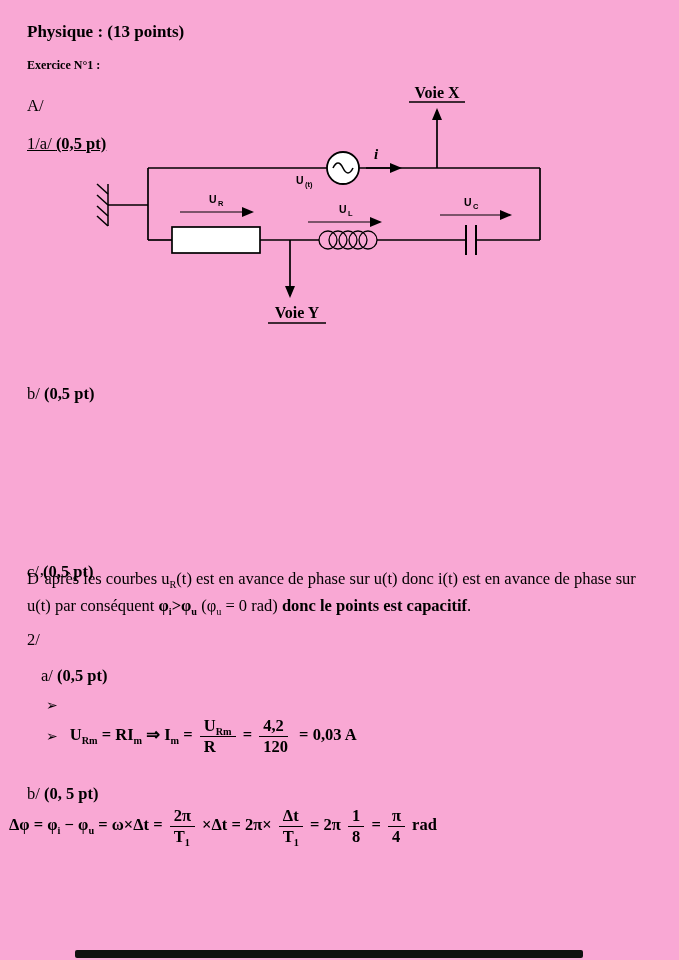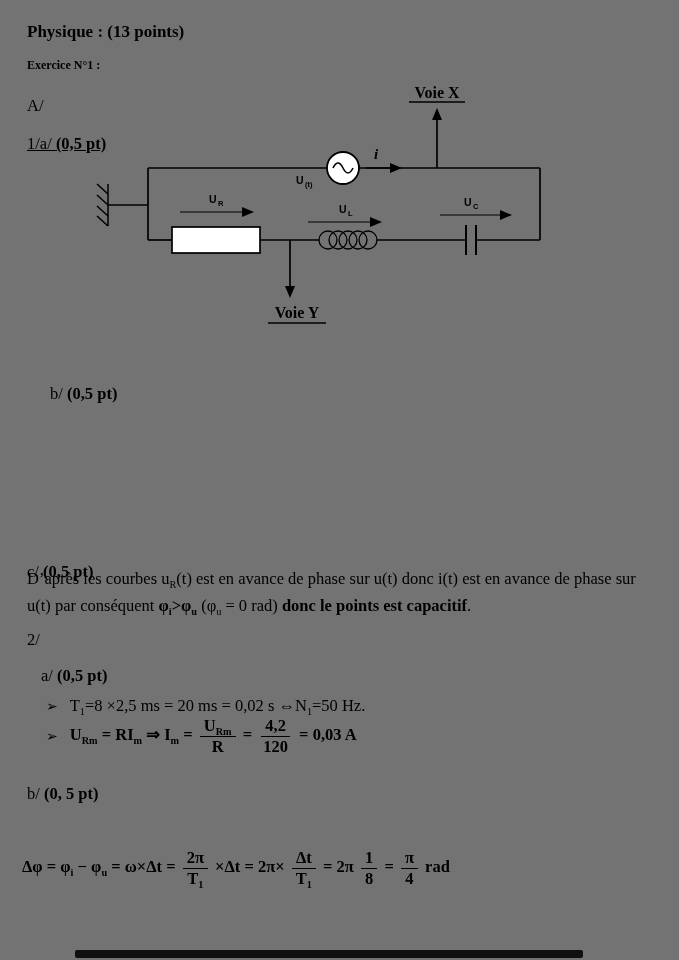--- a/index.html
+++ b/index.html
@@ -1,43 +1,43 @@
 <!DOCTYPE html>
 <html><head>
 <meta charset="utf-8">
 <style>
   * { margin:0; padding:0; box-sizing:border-box; }
   html,body { background:#e8e8e8; }
   body { font-family:"Liberation Serif", serif; color:#000; }
-  .page { position:relative; width:679px; height:960px; background:#737373; overflow:hidden; margin:0 auto; }
+  .page { position:relative; width:679px; height:960px; background:#f9a8d4; overflow:hidden; margin:0 auto; }
   .abs { position:absolute; }
   .bold { font-weight:bold; }
   .normal { font-weight:normal; }
   .body { font-size:16.5px; line-height:27px; color:#000; }
   .t-title { top:22px; left:27px; font-size:17px; }
   .t-ex    { top:58px; left:27px; font-size:12px; }
   .t-a     { top:92px; left:27px; }
   .t-q1a   { top:130px; left:27px;text-decoration:underline; }
   .circuit { top:78px; left:0; }
-  .lb-b    { top:380px; left:27px;margin-left:23px; }
+  .lb-b    { top:380px; left:27px; }
   .p-b1    { top:408px; left:27px; width:628px; }
   .p-b2    { top:474px; left:27px; width:628px; }
   .lb-c    { top:538px; left:27px;margin-top:20px; }
   .p-c1    { top:565px; left:27px; width:628px; }
   .lb-2    { top:626px; left:27px; }
   .lb-2a   { top:662px; left:41px; }
   .row-b1  { top:692px; left:46px; display:flex; gap:12px; align-items:baseline; }
   .row-b2  { top:716px; left:46px; display:flex; gap:12px; align-items:center; }
   .lb-2b   { top:780px; left:27px; }
-  .p-formula { top:806px; left:22px; width:645px;margin-top:42px; }
+  .p-formula { top:806px; left:9px; width:645px; }
   .edge    { top:950px; left:75px; width:508px; height:8px; background:#101010; border-radius:2px; }
   sub { font-size:0.62em; line-height:0; }
   .b { font-weight:bold; }
   .bullet { font-size:14px; line-height:27px; }
-  .frac { display:inline-flex; flex-direction:column; align-items:center; vertical-align:middle; margin:0 3px; line-height:1.2; }
+  .frac { display:inline-flex; flex-direction:column; align-items:flex-start; vertical-align:middle; margin:0 3px; line-height:1.2; }
   .frac .fnum { display:block; border-bottom:1.6px solid #000; padding:0 4px; }
   .frac .fden { display:block; padding:0 4px; }
   
   .svg-voie  { font:bold 16px "Liberation Serif", serif; fill:#000; }
   .svg-clabel{ font:bold 10.5px "Liberation Sans", sans-serif; fill:#000; }
   .svg-csub  { font:bold 7.5px "Liberation Sans", sans-serif; fill:#000; }
   .svg-i     { font:italic bold 15px "Liberation Serif", serif; fill:#000; }
 </style>
 </head>
 <body>
@@ -127,21 +127,20 @@
   <div class="abs lb-b body">b/ <span class="b">(0,5 pt)</span></div>
 
   <div class="abs lb-c body">c/ <span class="b">(0,5 pt)</span></div>
   <div class="abs p-c1 body">D’après les courbes u<sub>R</sub>(t) est en avance de phase sur u(t) donc i(t) est en avance de phase sur u(t) par conséquent <span class="b">φ</span><sub class="b">i</sub><span class="b">&gt;φ</span><sub class="b">u</sub> (φ<sub>u</sub> = 0 rad) <span class="b">donc le points est capacitif</span>.</div>
 
   <div class="abs lb-2 body">2/</div>
   <div class="abs lb-2a body">a/ <span class="b">(0,5 pt)</span></div>
 
   <div class="abs row-b1 body">
     <span class="bullet">➢</span>
-    <span>T<sub>1</sub>=8 ×2,5 ms = 20 ms = 0,02 s ⇔N<sub>1</sub>=50 Hz.</span>
   </div>
 
   <div class="abs row-b2 body bold">
     <span class="bullet normal">➢</span>
     <span>U<sub>Rm</sub> = RI<sub>m</sub> ⇒ I<sub>m</sub> = <span class="frac">
           <span class="fnum">U<sub>Rm</sub></span>
           <span class="fden">R</span>
         </span> = <span class="frac">
           <span class="fnum">4,2</span>
           <span class="fden">120</span>

